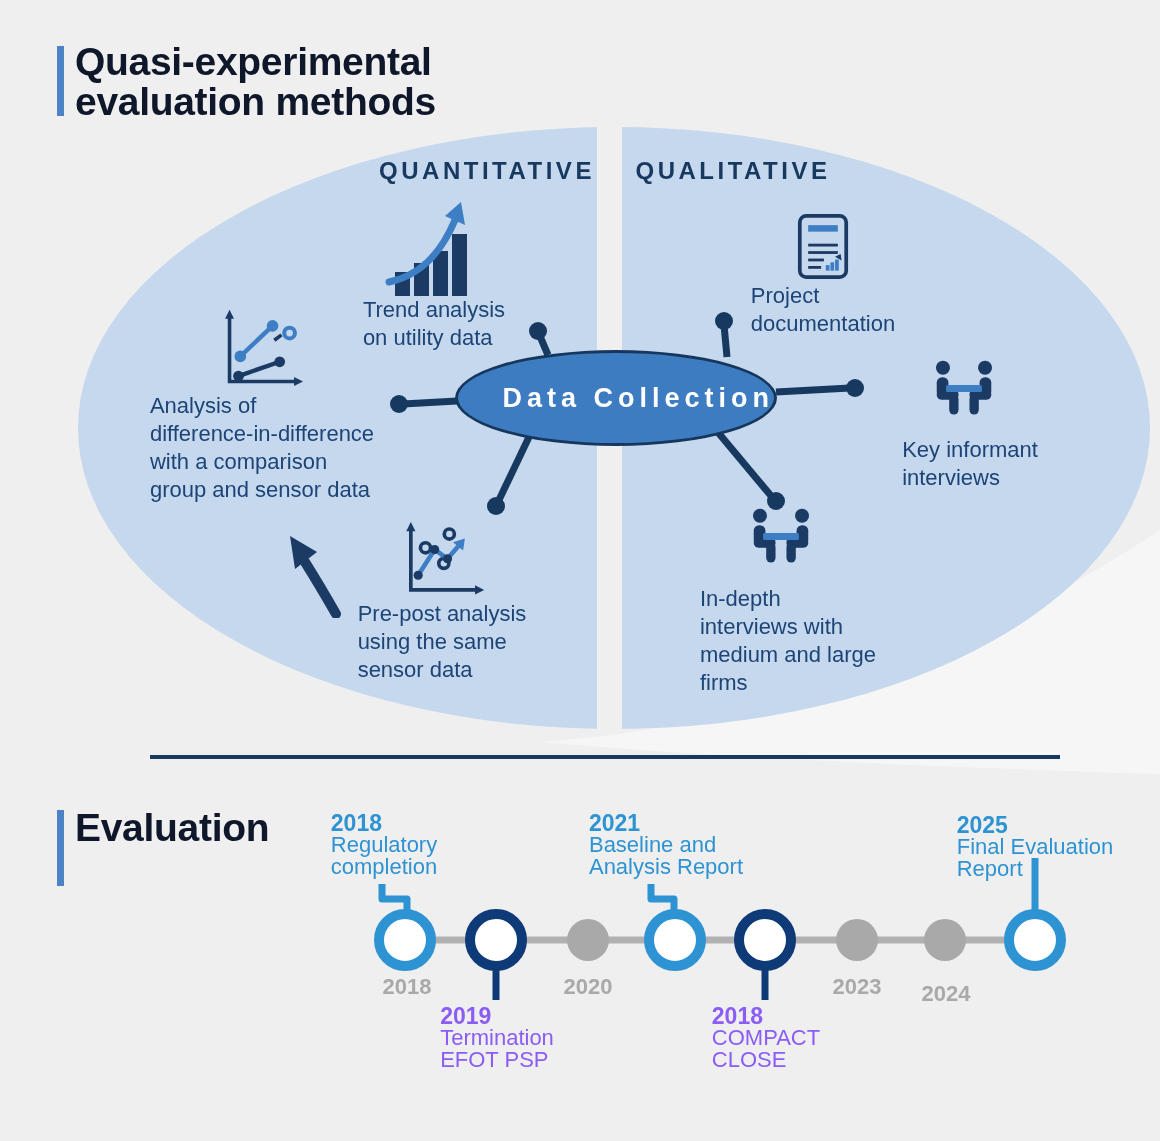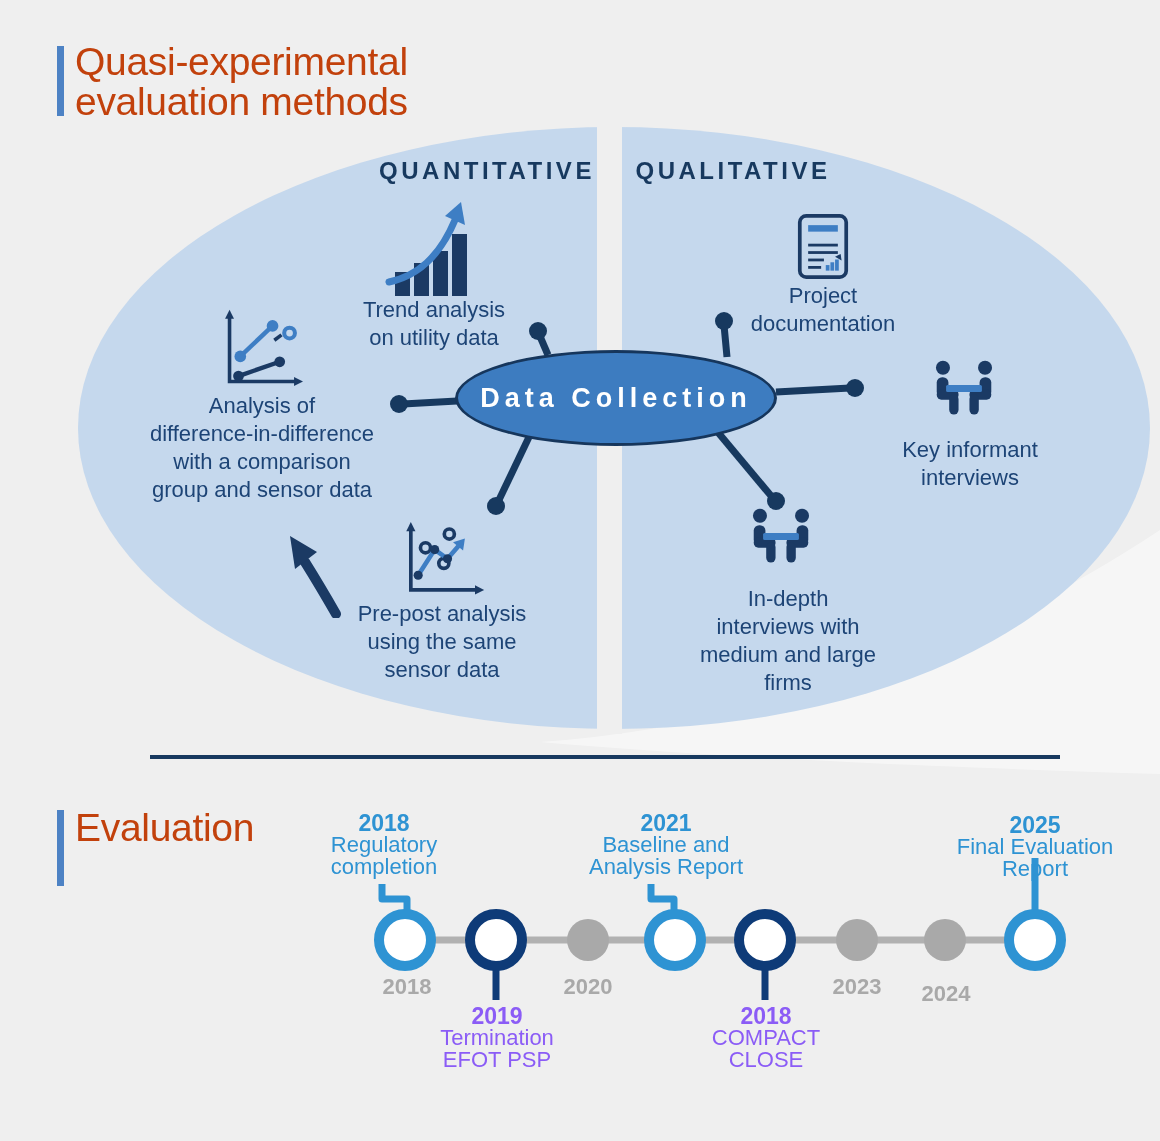--- a/index.html
+++ b/index.html
@@ -2,29 +2,29 @@
 <html><head>
 <meta charset="utf-8">
 <style>
   html,body{margin:0;padding:0;background:#e4e4e4;}
   #canvas{
     position:relative;width:1160px;height:1141px;margin:0 auto;
     background:#efefef;overflow:hidden;
     font-family:"Liberation Sans", sans-serif;
   }
   .abs{position:absolute;}
-  .center{transform:translateX(-50%);text-align:center;}
-  .h1{font-size:39px;font-weight:400;color:#c2410c;line-height:40px;letter-spacing:-0.3px;white-space:nowrap;}
+  .center{transform:translateX(-50%);text-align:left;}
+  .h1{font-size:39px;font-weight:700;color:#0f172a;line-height:40px;letter-spacing:-0.3px;white-space:nowrap;}
   .accent-bar{width:7px;background:#4d82c4;}
   .vhead{font-size:24px;font-weight:700;letter-spacing:3.5px;color:#17395f;white-space:nowrap;}
   .label{font-size:22px;color:#1d4476;line-height:28px;white-space:nowrap;}
   .hub{
     left:455px;top:350px;width:322px;height:96px;border-radius:50%;
     background:#3d7cc0;border:3px solid #16365c;box-sizing:border-box;
-    display:flex;align-items:center;justify-content:center;
+    display:flex;align-items:center;justify-content:flex-end;
   }
   .hub-text{color:#ffffff;font-size:27px;font-weight:700;letter-spacing:5px;white-space:nowrap;}
   .ellipse-bg{
     left:78px;top:127px;width:1072px;height:602px;border-radius:50%;background:#c5d8ed;
   }
   .gap-strip{left:597px;top:122px;width:25px;height:612px;background:#efefef;}
   .divider{left:150px;top:755px;width:910px;height:4px;background:#17395f;}
   .tl-label{line-height:22px;font-size:22px;white-space:nowrap;}
   .tl-above{color:#2e93d3;}
   .tl-below{color:#8b5cf6;}

